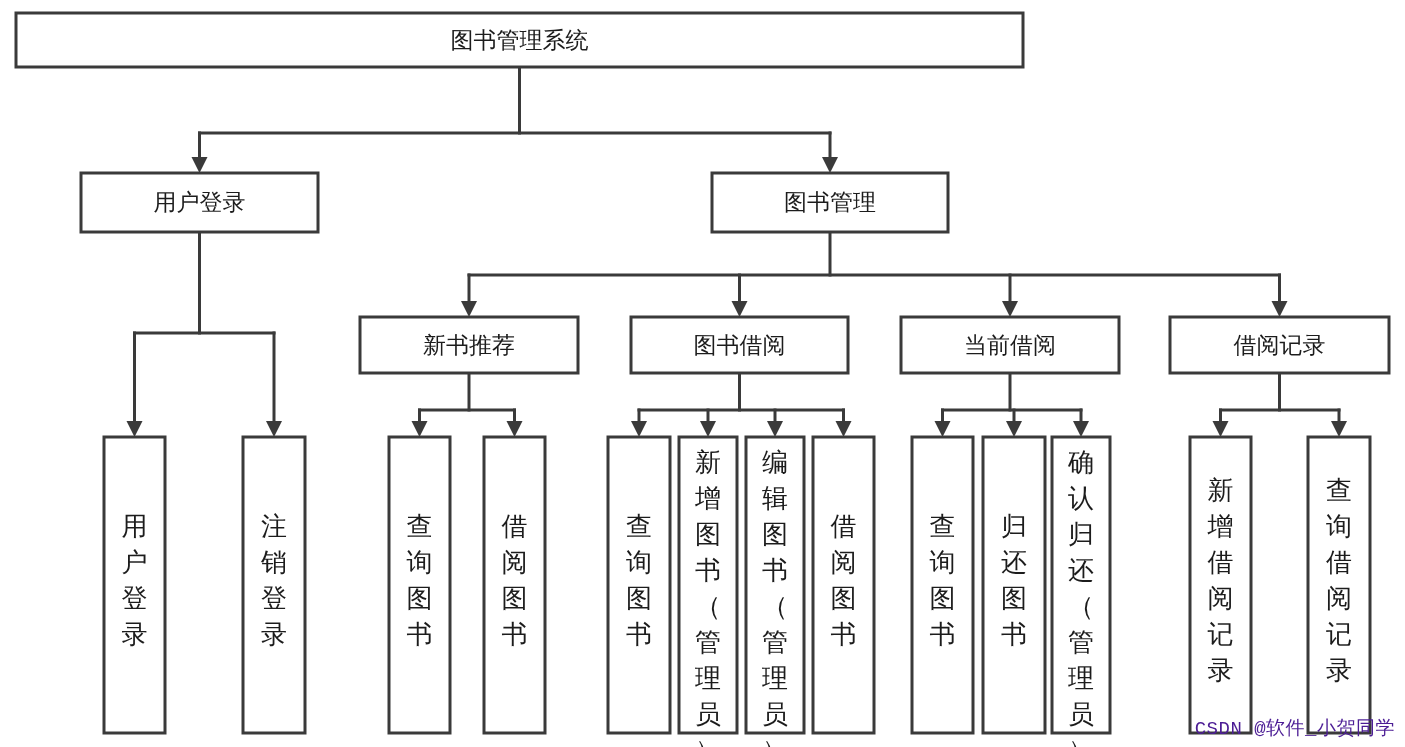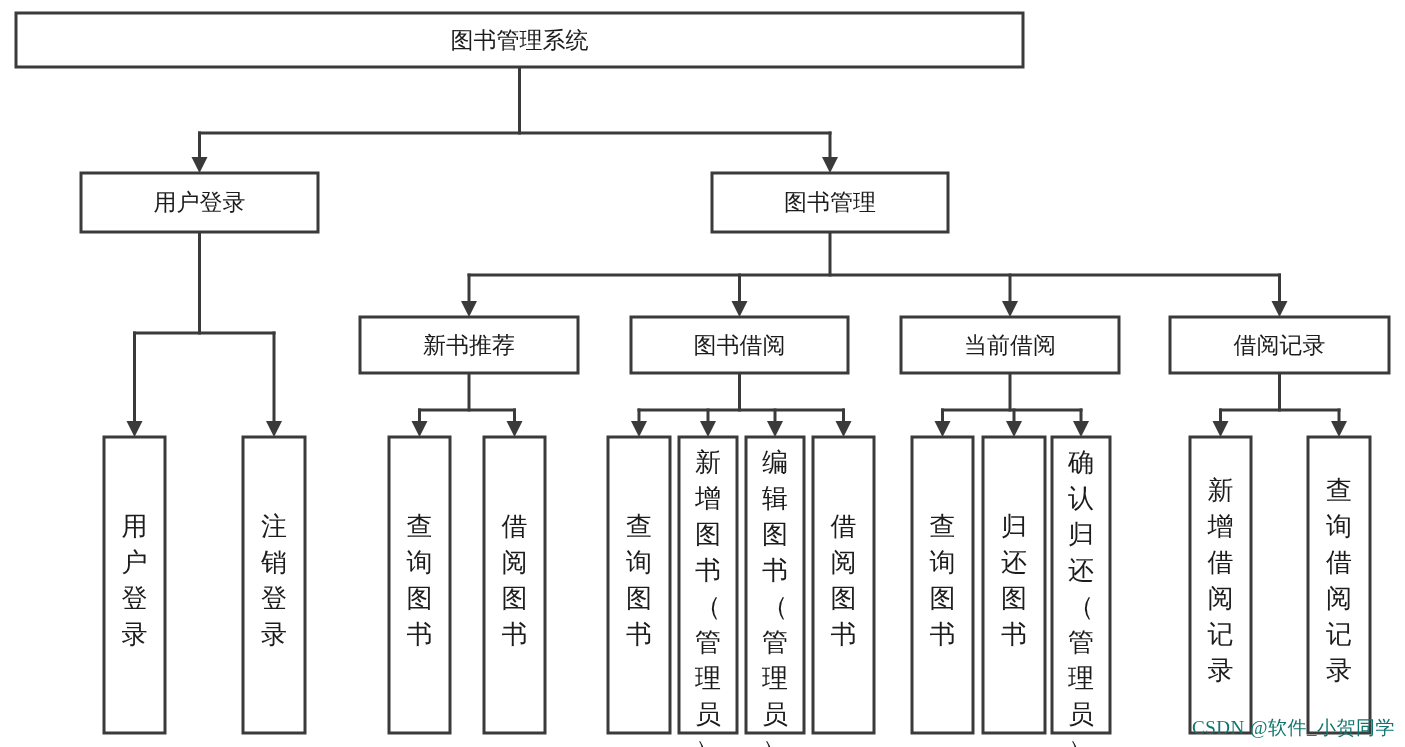--- a/index.html
+++ b/index.html
@@ -56,23 +56,23 @@
   .leaf-label-char {
     font-family: "DejaVu Sans", "Liberation Sans", sans-serif;
     font-size: 26px;
     fill: #1c1c1c;
     text-anchor: middle;
   }
   .watermark {
     position: absolute;
     right: 10px;
     bottom: 6px;
-    font-family: Liberation Serif, serif;
+    font-family: Liberation Mono, monospace;
     font-size: 19px;
-    color: #0f766e;
+    color: #4c1d95;
     letter-spacing: 0.5px;
     white-space: nowrap;
     pointer-events: none;
   }
 </style>
 </head>
 <body>
 
 <div id="diagram-root">
   <svg class="flow" viewBox="0 0 1405 747" xmlns="http://www.w3.org/2000/svg">

